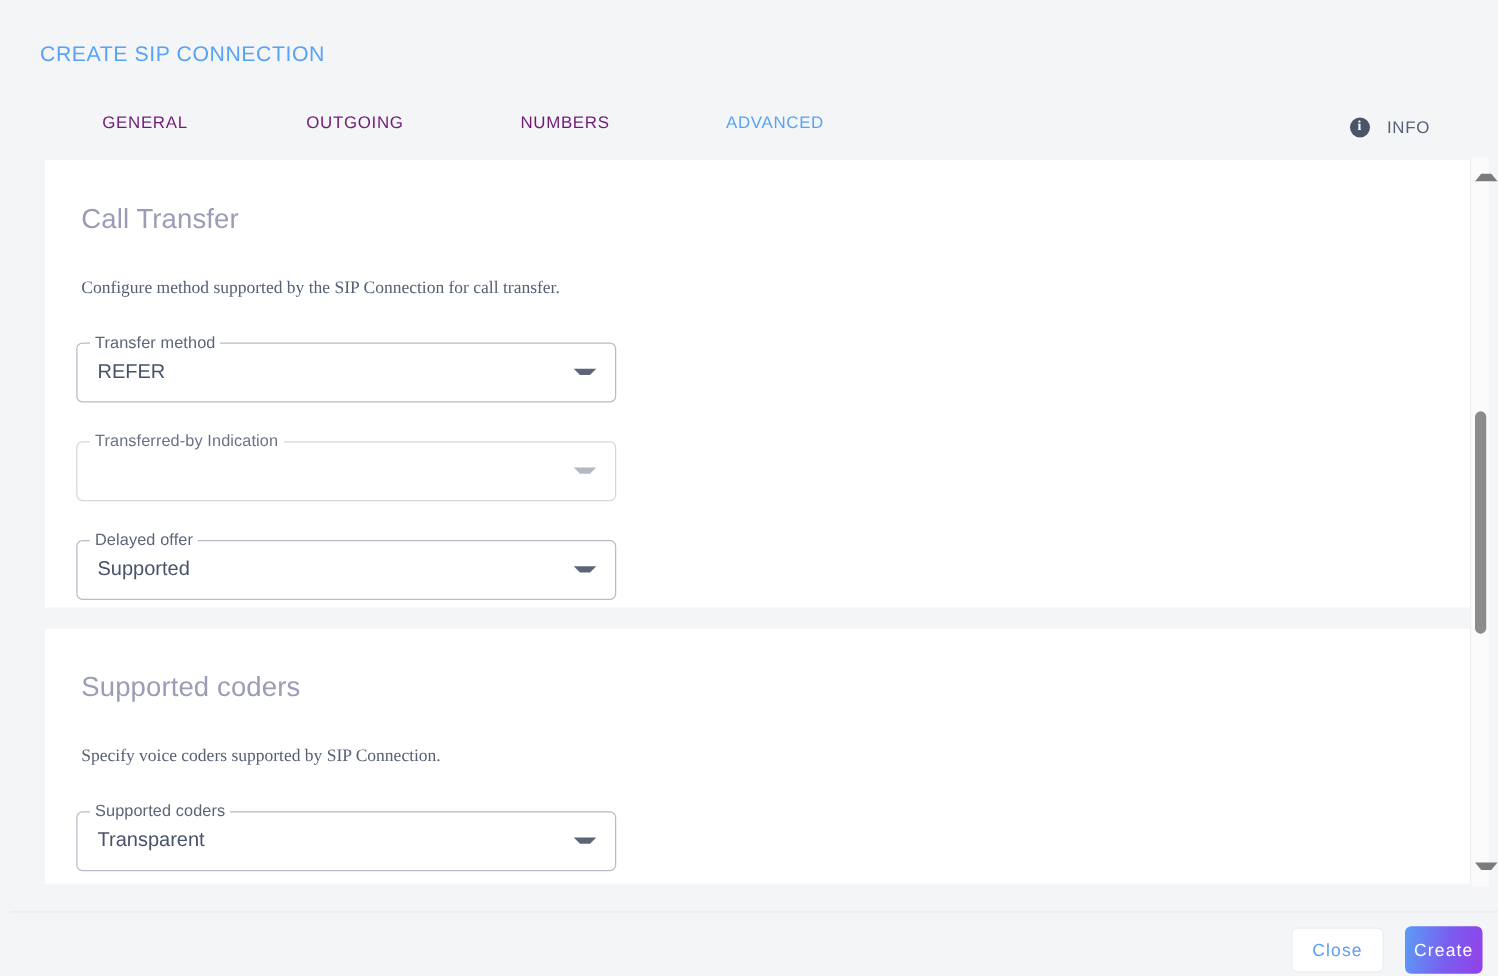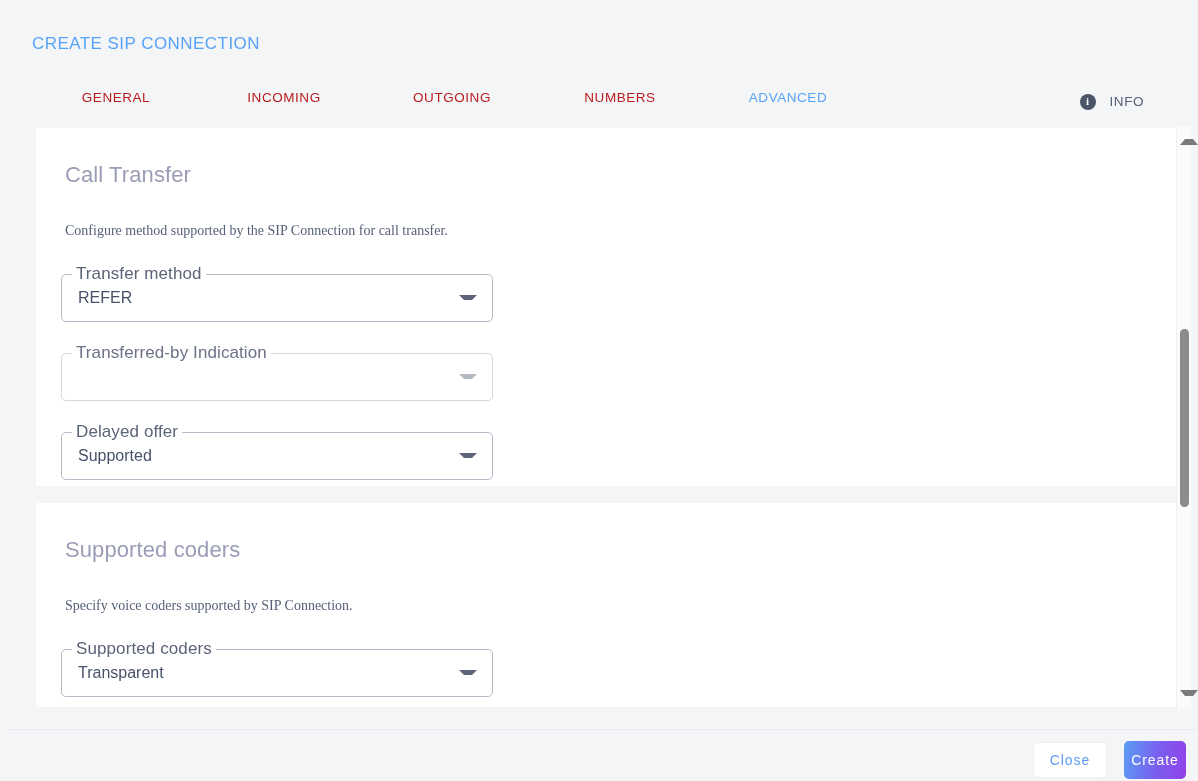--- a/index.html
+++ b/index.html
@@ -33,21 +33,21 @@
     display: flex;
     align-items: flex-start;
     padding-left: 20px;
   }
   .tab {
     width: 168px;
     text-align: center;
     font-size: 13.5px;
     font-weight: 500;
     letter-spacing: .55px;
-    color: #b91c1c;
+    color: #701a75;
     padding-top: 16px;
     position: relative;
     height: 54px;
     cursor: pointer;
   }
   .tab.active { color: #58a3f7; }
   .tab.active::after {
     content: "";
     position: absolute;
     left: 0; right: 0; bottom: 0;
@@ -118,21 +118,21 @@
     position: absolute; inset: 0;
     border: 1px solid #b6bcc9;
     border-radius: 5px;
     pointer-events: none;
   }
   .field .notch {
     position: absolute;
     top: -7px; left: 11px;
     background: #ffffff;
     padding: 0 4px;
-    font-size: 17px;
+    font-size: 13px;
     color: #5c6478;
     letter-spacing: .1px;
     line-height: 13px;
   }
   .field .value {
     position: absolute;
     left: 13px; top: 11px;
     font-size: 16px;
     color: #48526a;
   }
@@ -211,21 +211,20 @@
 </style>
 </head>
 <body>
 
 <div class="app">
 
   <div class="page-title">CREATE SIP CONNECTION</div>
 
   <div class="tabbar">
     <div class="tab">GENERAL</div>
-    <div class="tab">INCOMING</div>
     <div class="tab">OUTGOING</div>
     <div class="tab">NUMBERS</div>
     <div class="tab active">ADVANCED</div>
 
     <div class="info-btn">
       <span class="info-icon">i</span>
       <span class="info-label">INFO</span>
     </div>
   </div>
 

